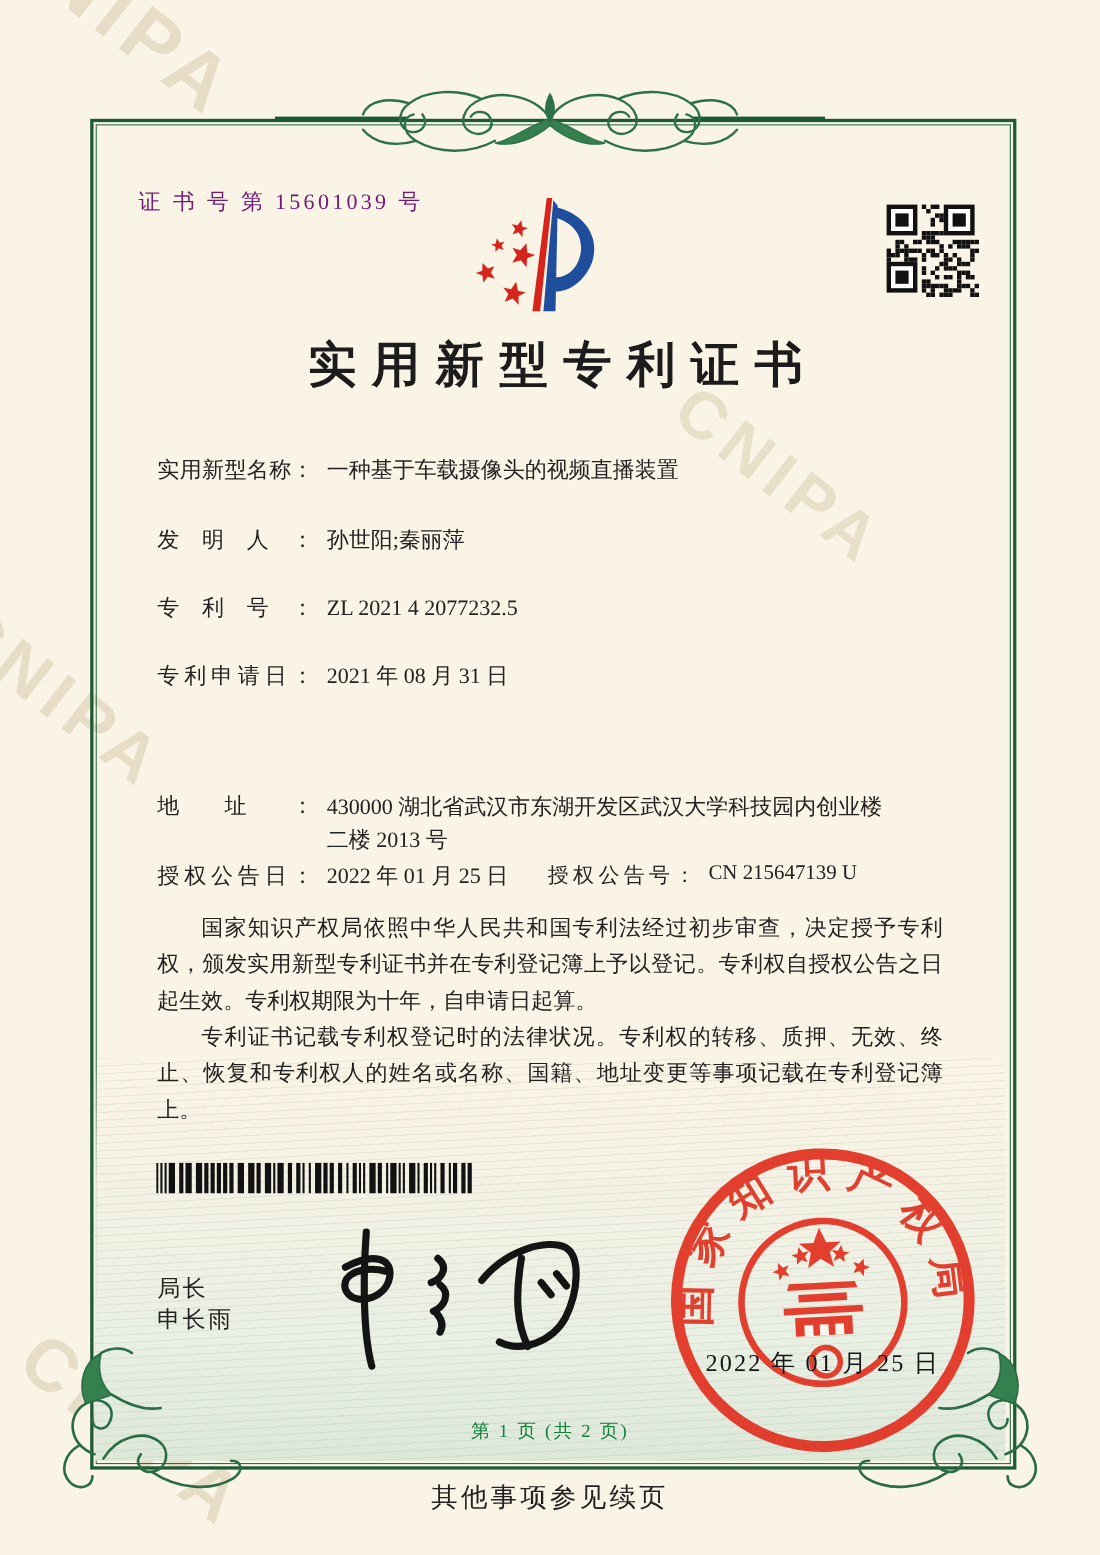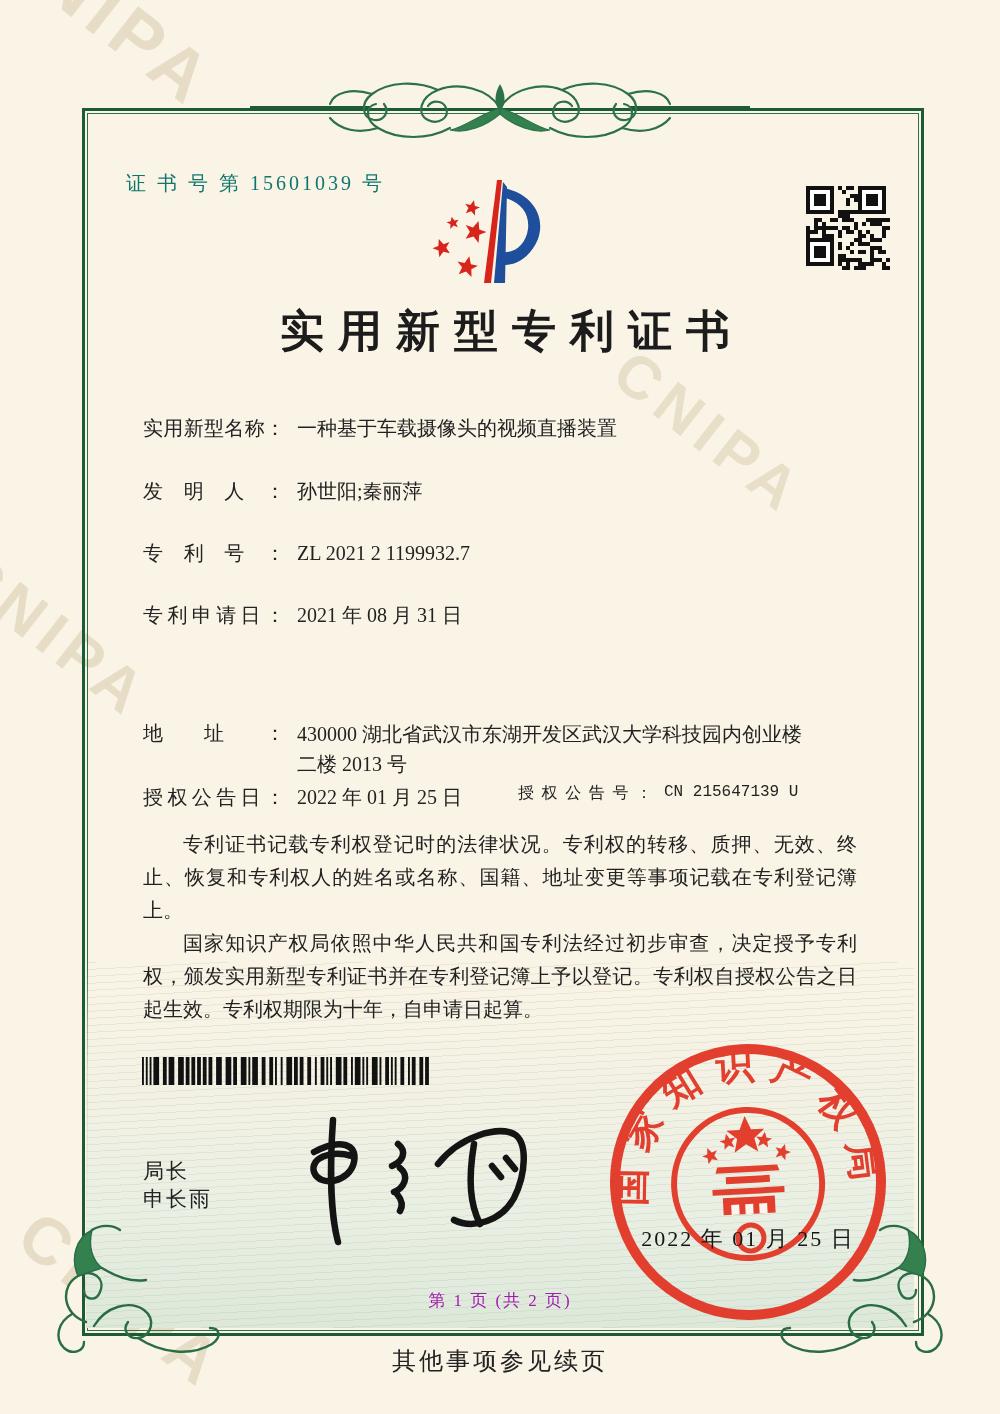--- a/index.html
+++ b/index.html
@@ -9,33 +9,33 @@
   .wm{position:absolute;z-index:0;font-weight:bold;color:rgba(203,188,152,.40);
       transform:rotate(38deg);letter-spacing:8px;font-family:"Liberation Sans","DejaVu Sans",sans-serif;}
   
   #paper{position:absolute;left:82px;top:108px;width:836px;height:1222px;border:3px solid #1d5a36;z-index:1;}
   #paper::before{content:'';position:absolute;inset:2px;border:1px solid #2f6f49;pointer-events:none;}
   #waves{position:absolute;left:86px;top:962px;width:828px;height:366px;z-index:1;
     background:
       repeating-linear-gradient(177deg, rgba(105,148,112,.12) 0 1px, rgba(0,0,0,0) 1px 7px),
       linear-gradient(180deg, rgba(250,244,230,0) 0%, rgba(244,241,228,.85) 30%, #e9efe3 70%, #dde8d9 100%);}
   .abs{position:absolute;z-index:2;}
-  #certNo{left:126px;top:170px;font-size:20px;letter-spacing:3px;color:#0f766e;}
+  #certNo{left:126px;top:170px;font-size:20px;letter-spacing:3px;color:#701a75;}
   #title{left:12px;width:1000px;top:302px;text-align:center;font-size:44px;font-weight:bold;letter-spacing:14px;color:#1c1c1c;}
   .frow{left:143px;font-size:20px;line-height:28px;white-space:nowrap;}
   .flabel{display:inline-block;width:142px;text-align:justify;text-align-last:justify;vertical-align:top;}
   .fvalue{margin-left:12px;}
   .fvalue.wrap{display:inline-block;white-space:normal;width:512px;line-height:30px;vertical-align:top;}
-  #grantNo{left:518px;top:783px;font-size:16px;white-space:nowrap;font-family:Liberation Mono, monospace;}
+  #grantNo{left:498px;top:783px;font-size:19px;white-space:nowrap;}
   #grantNo .flabel{width:134px;}
   #paras{left:143px;top:828px;width:714px;font-size:20px;line-height:33px;text-align:justify;}
   #paras p{margin:0;text-indent:2em;}
   #director,#directorName{left:143px;font-size:21px;letter-spacing:2px;}
   #director{top:1143px;margin-top:14px;} #directorName{top:1185px;}
-  #pageNum{left:82px;top:1289px;width:836px;text-align:center;font-size:17px;letter-spacing:2px;color:#a21caf;}
+  #pageNum{left:82px;top:1289px;width:836px;text-align:center;font-size:17px;letter-spacing:2px;color:#15803d;}
   #contNote{left:0;top:1345px;width:1000px;text-align:center;font-size:24px;letter-spacing:3px;}
   #sealDate{left:600px;top:1224px;width:296px;text-align:center;font-size:22px;letter-spacing:2px;color:#151515;z-index:4;}
   svg.deco{position:absolute;z-index:3;}
   #logo{left:418px;top:160px;} #qr{left:804px;top:184px;} #barcode{left:142px;top:1057px;z-index:2;}
   #sig{left:270px;top:1100px;z-index:2;}
   #seal{left:600px;top:1032px;z-index:3;opacity:.93;}
 </style>
 </head>
 <body>
 
@@ -232,33 +232,33 @@
       <rect x="10" y="62" width="12" height="12" fill="#111"></rect>
     </svg>
 
   <div class="abs" id="title">实用新型专利证书</div>
 
   <div class="abs frow" style="top:414px">
     <span class="flabel">实用新型名称：</span><span class="fvalue">一种基于车载摄像头的视频直播装置</span></div>
   <div class="abs frow" style="top:477px">
     <span class="flabel">发明人：</span><span class="fvalue">孙世阳;秦丽萍</span></div>
   <div class="abs frow" style="top:539px">
-    <span class="flabel">专利号：</span><span class="fvalue">ZL 2021 2 1199932.7</span></div>
+    <span class="flabel">专利号：</span><span class="fvalue">ZL 2021 4 2077232.5</span></div>
   <div class="abs frow" style="top:601px">
     <span class="flabel">专利申请日：</span><span class="fvalue">2021 年 08 月 31 日</span></div>
   <div class="abs frow" style="top:719px">
     <span class="flabel">地址：</span><span class="fvalue wrap">430000 湖北省武汉市东湖开发区武汉大学科技园内创业楼二楼 2013 号</span></div>
   <div class="abs frow" style="top:783px">
     <span class="flabel">授权公告日：</span><span class="fvalue">2022 年 01 月 25 日</span></div>
   <div class="abs" id="grantNo">
     <span class="flabel">授权公告号：</span><span class="fvalue">CN 215647139 U</span></div>
 
   <div class="abs" id="paras">
+    <p>国家知识产权局依照中华人民共和国专利法经过初步审查，决定授予专利权，颁发实用新型专利证书并在专利登记簿上予以登记。专利权自授权公告之日起生效。专利权期限为十年，自申请日起算。</p>
     <p>专利证书记载专利权登记时的法律状况。专利权的转移、质押、无效、终止、恢复和专利权人的姓名或名称、国籍、地址变更等事项记载在专利登记簿上。</p>
-    <p>国家知识产权局依照中华人民共和国专利法经过初步审查，决定授予专利权，颁发实用新型专利证书并在专利登记簿上予以登记。专利权自授权公告之日起生效。专利权期限为十年，自申请日起算。</p>
   </div>
 
   <svg id="barcode" class="deco" width="290" height="28" viewBox="0 0 290 28">
       <rect x="0.0" y="0" width="1.9" height="28" fill="#111"></rect>
       <rect x="3.8" y="0" width="1.9" height="28" fill="#111"></rect>
       <rect x="7.6" y="0" width="1.9" height="28" fill="#111"></rect>
       <rect x="11.4" y="0" width="5.7" height="28" fill="#111"></rect>
       <rect x="20.9" y="0" width="3.8" height="28" fill="#111"></rect>
       <rect x="26.6" y="0" width="5.7" height="28" fill="#111"></rect>
       <rect x="36.1" y="0" width="5.7" height="28" fill="#111"></rect>

